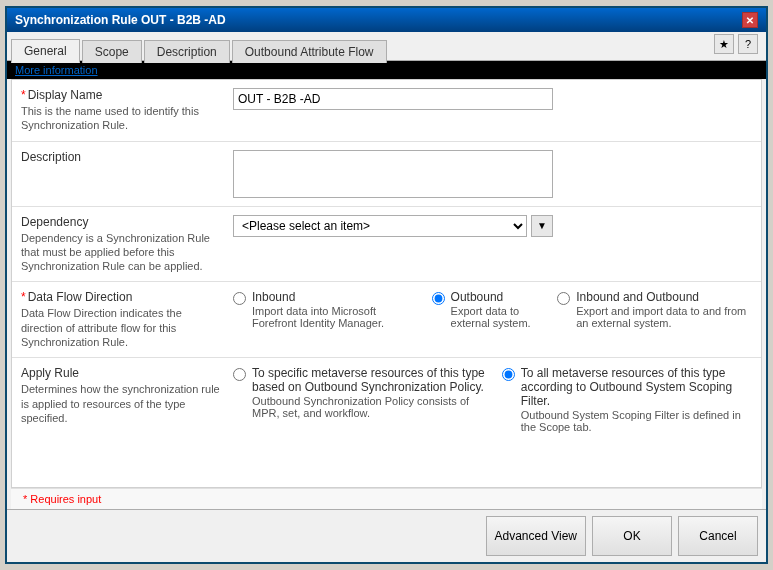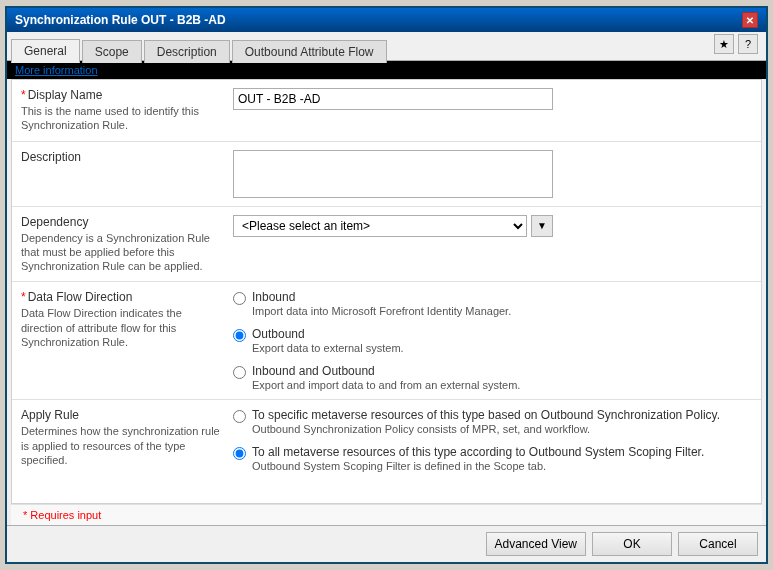--- a/index.html
+++ b/index.html
@@ -185,21 +185,21 @@
       border: 1px solid #adadad;
       background: #e8e8e8;
       display: flex;
       align-items: center;
       justify-content: center;
       cursor: pointer;
       font-size: 10px;
     }
     .radio-group {
       display: flex;
-      flex-direction: column;
+      flex-direction: row;
       gap: 10px;
       justify-content: space-between;
     }
     .radio-item {
       display: flex;
       gap: 6px;
       align-items: flex-start;
     }
     .radio-item input[type="radio"] {
       margin-top: 2px;
@@ -227,21 +227,21 @@
       display: flex;
       justify-content: flex-end;
       padding: 6px 8px;
       background: #f0f0f0;
       border-top: 1px solid #adadad;
       gap: 6px;
       flex-shrink: 0;
     }
     .footer-btn {
       min-width: 80px;
-      height: 24px;
+      height: 40px;
       border: 1px solid #adadad;
       background: linear-gradient(to bottom, #f5f5f5, #e0e0e0);
       cursor: pointer;
       font-size: 12px;
       padding: 0 8px;
     }
   </style>
 </head>
 <body>
 

